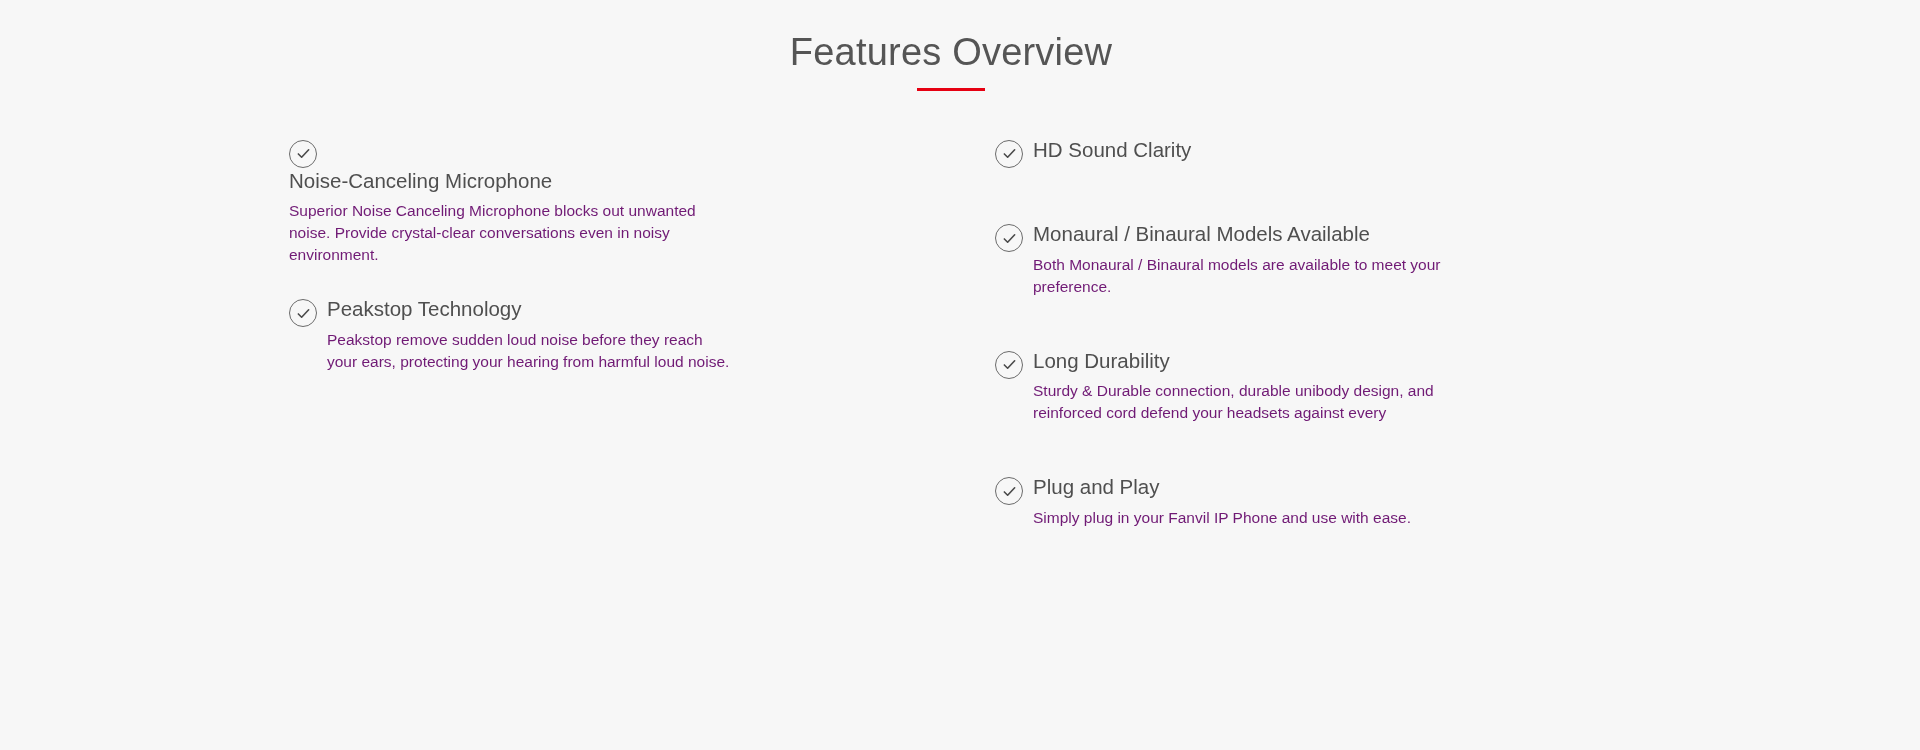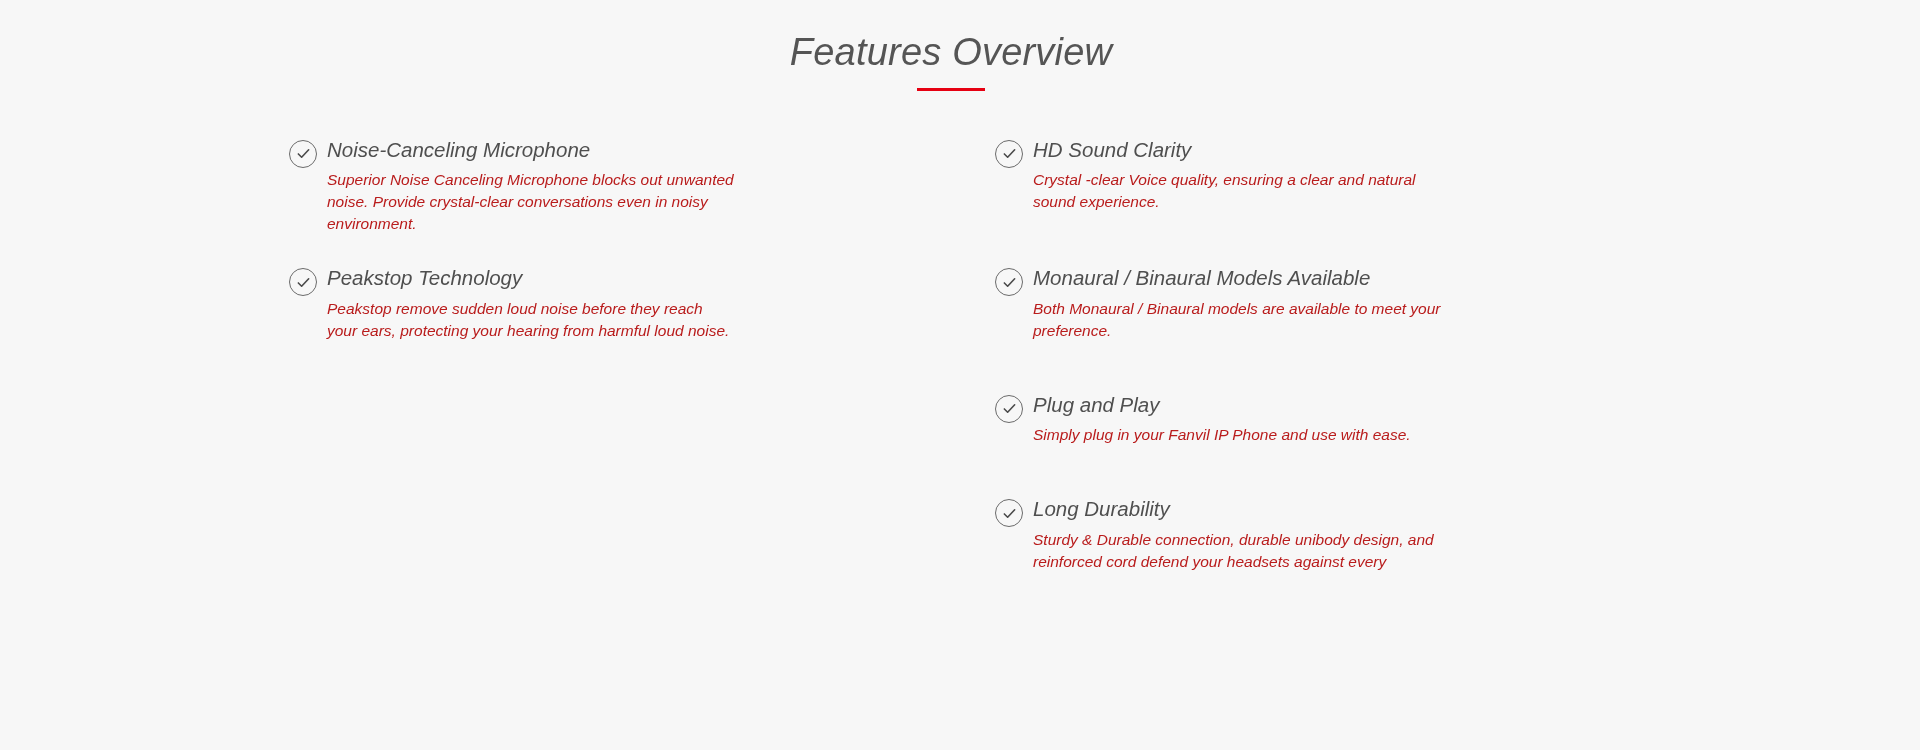--- a/index.html
+++ b/index.html
@@ -12,21 +12,20 @@
     background: #f7f7f7;
     font-family: "Liberation Sans", sans-serif;
     color: #4a4a4a;
     overflow: hidden;
   }
   .page {
     position: relative;
     width: 1902px;
     height: 750px;
     box-sizing: border-box;
-    font-style: italic;
   }
   .title-block {
     text-align: center;
     padding-top: 30px;
   }
   .page-title {
     font-size: 38px;
     font-weight: 400;
     color: #555555;
     letter-spacing: 0.2px;
@@ -78,29 +77,29 @@
   .feature-title {
     font-size: 20.5px;
     font-weight: 400;
     color: #4f4f4f;
     line-height: 1.25;
     margin: 0 0 7px 0;
   }
   .feature-desc {
     font-size: 15.5px;
     font-weight: 400;
-    color: #b91c1c;
+    color: #701a75;
     line-height: 1.42;
     margin: 0;
     max-width: 410px;
   }
   .col-right .feature-desc { max-width: 418px; }
 
   
-  .col-left .feature:nth-child(1) { margin-bottom: 30px; }
+  .col-left .feature:nth-child(1) { margin-bottom: 30px; flex-direction: column; }
   .col-left .feature:nth-child(2) { margin-bottom: 28px; justify-content: center; }
   .col-left .feature:nth-child(3) { margin-bottom: 46px; }
   .col-right .feature:nth-child(1) { margin-bottom: 52px; }
   .col-right .feature:nth-child(2) { margin-bottom: 50px; }
   .col-right .feature:nth-child(3) { margin-bottom: 50px; }
 </style>
 </head>
 <body>
 
 <div class="page">
@@ -145,21 +144,20 @@
     <div class="col col-right">
 
       <div class="feature">
         <span class="check">
           <svg width="15" height="15" viewBox="0 0 16 16" aria-hidden="true">
             <polyline points="2.5,8.5 6,12 13.5,4" fill="none" stroke="#4a4a4a" stroke-width="1.7" stroke-linecap="round" stroke-linejoin="round"></polyline>
           </svg>
         </span>
         <div class="feature-text">
           <p class="feature-title">HD Sound Clarity</p>
-          <p class="feature-desc">Crystal -clear Voice quality, ensuring a clear and natural sound experience.</p>
         </div>
       </div>
 
       <div class="feature">
         <span class="check">
           <svg width="15" height="15" viewBox="0 0 16 16" aria-hidden="true">
             <polyline points="2.5,8.5 6,12 13.5,4" fill="none" stroke="#4a4a4a" stroke-width="1.7" stroke-linecap="round" stroke-linejoin="round"></polyline>
           </svg>
         </span>
         <div class="feature-text">
@@ -168,33 +166,33 @@
         </div>
       </div>
 
       <div class="feature">
         <span class="check">
           <svg width="15" height="15" viewBox="0 0 16 16" aria-hidden="true">
             <polyline points="2.5,8.5 6,12 13.5,4" fill="none" stroke="#4a4a4a" stroke-width="1.7" stroke-linecap="round" stroke-linejoin="round"></polyline>
           </svg>
         </span>
         <div class="feature-text">
-          <p class="feature-title">Plug and Play</p>
-          <p class="feature-desc">Simply plug in your Fanvil IP Phone and use with ease.</p>
+          <p class="feature-title">Long Durability</p>
+          <p class="feature-desc">Sturdy &amp; Durable connection, durable unibody design, and reinforced cord defend your headsets against every</p>
         </div>
       </div>
 
       <div class="feature">
         <span class="check">
           <svg width="15" height="15" viewBox="0 0 16 16" aria-hidden="true">
             <polyline points="2.5,8.5 6,12 13.5,4" fill="none" stroke="#4a4a4a" stroke-width="1.7" stroke-linecap="round" stroke-linejoin="round"></polyline>
           </svg>
         </span>
         <div class="feature-text">
-          <p class="feature-title">Long Durability</p>
-          <p class="feature-desc">Sturdy &amp; Durable connection, durable unibody design, and reinforced cord defend your headsets against every</p>
+          <p class="feature-title">Plug and Play</p>
+          <p class="feature-desc">Simply plug in your Fanvil IP Phone and use with ease.</p>
         </div>
       </div>
 
     </div>
 
   </div>
 </div>
 
 </body></html>

